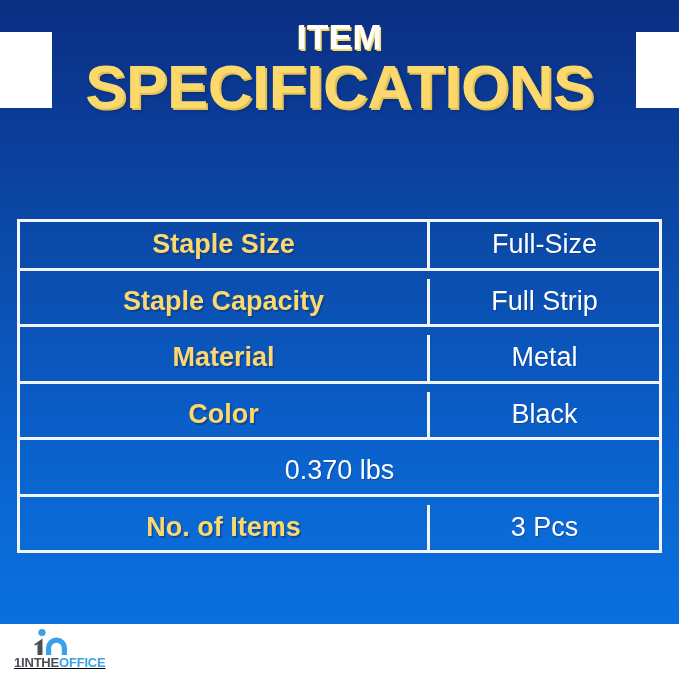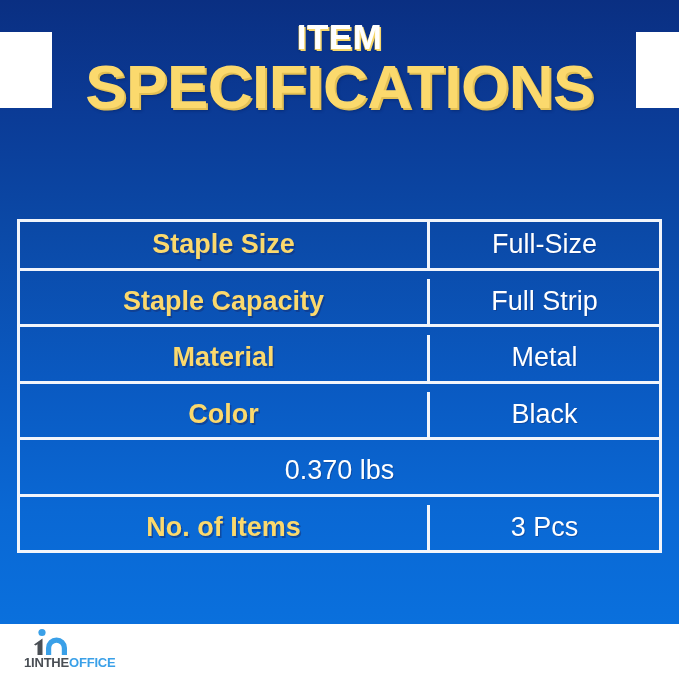--- a/index.html
+++ b/index.html
@@ -170,29 +170,30 @@
   }
   #logo-mark {
     position: absolute;
     left: 14px;
     top: 0px;
     width: 54px;
     height: 28px;
   }
   #logo-wordmark {
     position: absolute;
-    left: 10px;
+    left: 0px;
     top: 27px;
     width: 120px;
     font-size: 13px;
     font-weight: bold;
     letter-spacing: -0.2px;
     line-height: 15px;
     font-family: "Liberation Sans", sans-serif;
     white-space: nowrap;
+    text-decoration: underline;
   }
   .wm-dark { color: #4a4f55; }
   .wm-blue { color: #3aa0e8; }
 </style>
 </head>
 <body>
 
 <div id="canvas">
 
   <div id="blue-panel">

